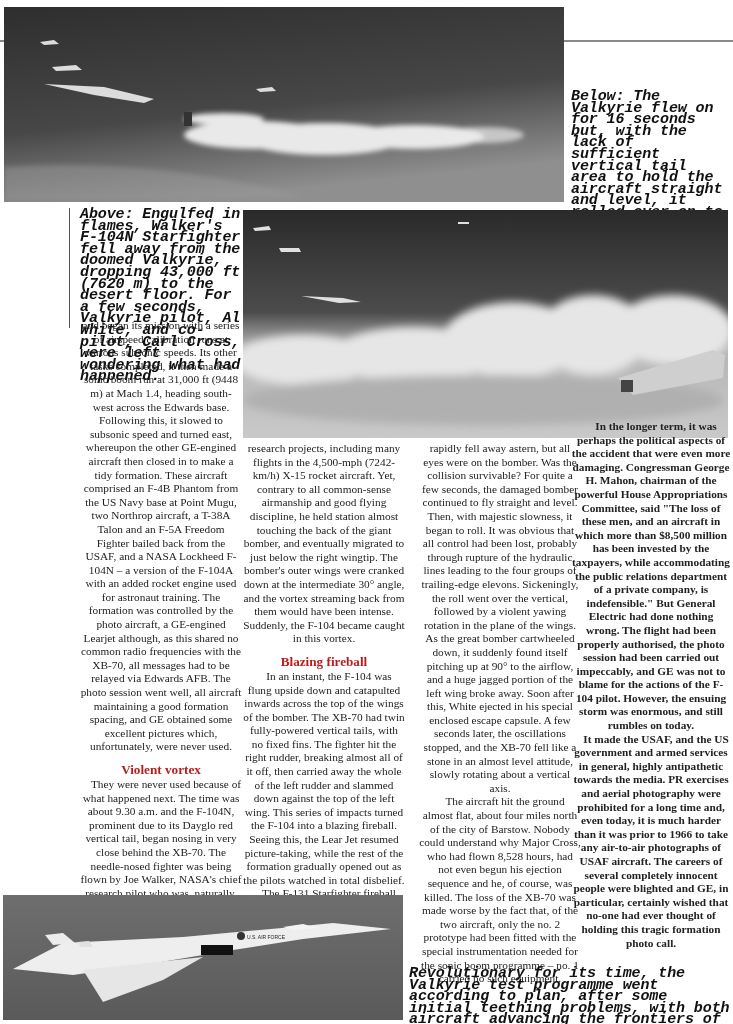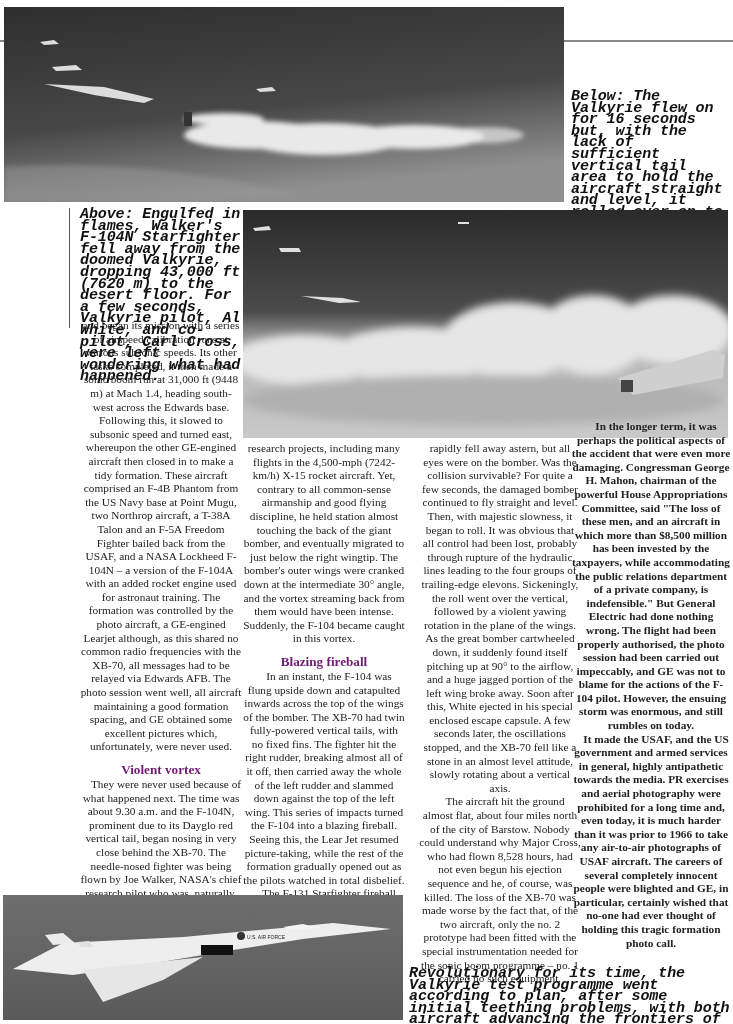--- a/index.html
+++ b/index.html
@@ -7,21 +7,21 @@
          font-family:"Liberation Serif", serif; color:#1a1a1a; }
   .rule-top { position:absolute; left:0; top:40px; width:733px; height:2px; background:#8a8a8a; }
   .vline { position:absolute; left:69px; top:208px; width:1px; height:120px; background:#555; }
   .photo { position:absolute; overflow:hidden; }
   .photo svg { display:block; width:100%; height:100%; }
   .caption { position:absolute; font-family:Liberation Mono, monospace; font-weight:bold; font-style:italic;
              font-size:15px; line-height:11.6px; color:#111; letter-spacing:-0.1px; }
   .col { position:absolute; font-size:11.3px; line-height:13.6px; color:#222;text-align:center; }
   .col p { margin:0; text-indent:10px; }
   .col p.noindent { text-indent:0; }
-  .col h2 { margin:8px 0 1px 0; font-size:13.2px; font-weight:bold; line-height:15px; color:#701a75; }
+  .col h2 { margin:8px 0 1px 0; font-size:13.2px; font-weight:bold; line-height:15px; color:#b91c1c; }
 </style>
 </head>
 <body>
 
 <div class="rule-top"></div>
 
 <div class="photo" style="left:4px; top:7px; width:560px; height:195px;">
   <svg viewBox="0 0 560 195" preserveAspectRatio="none">
     <defs>
       <linearGradient id="skyA" x1="0" y1="0" x2="0.3" y2="1">

